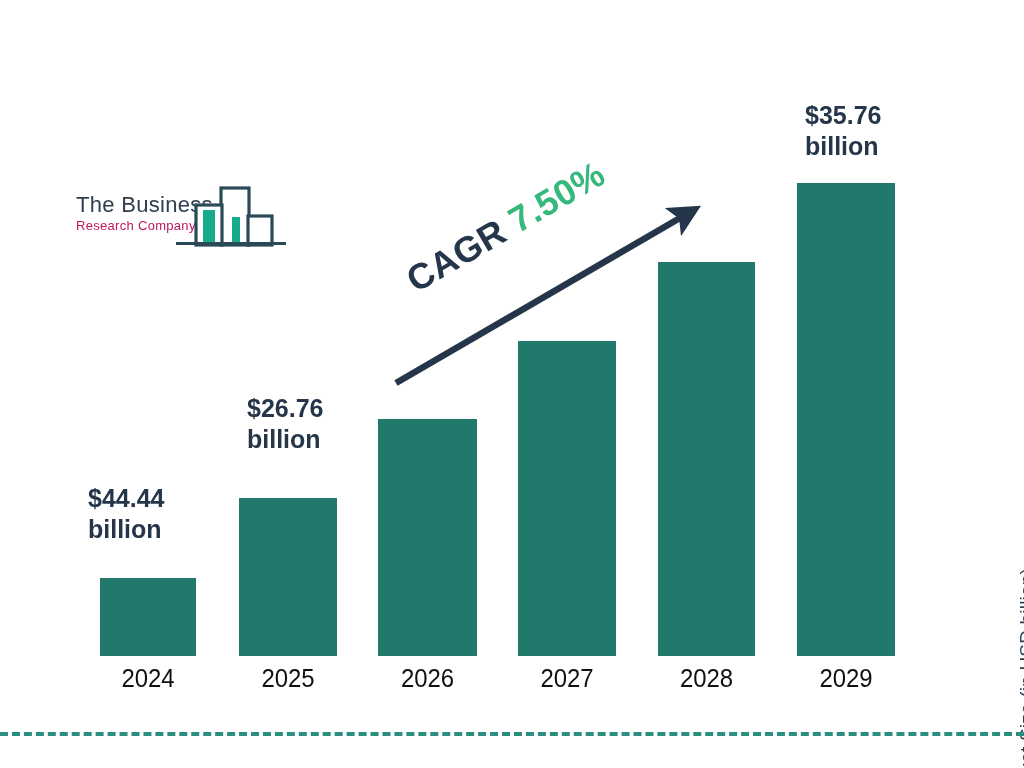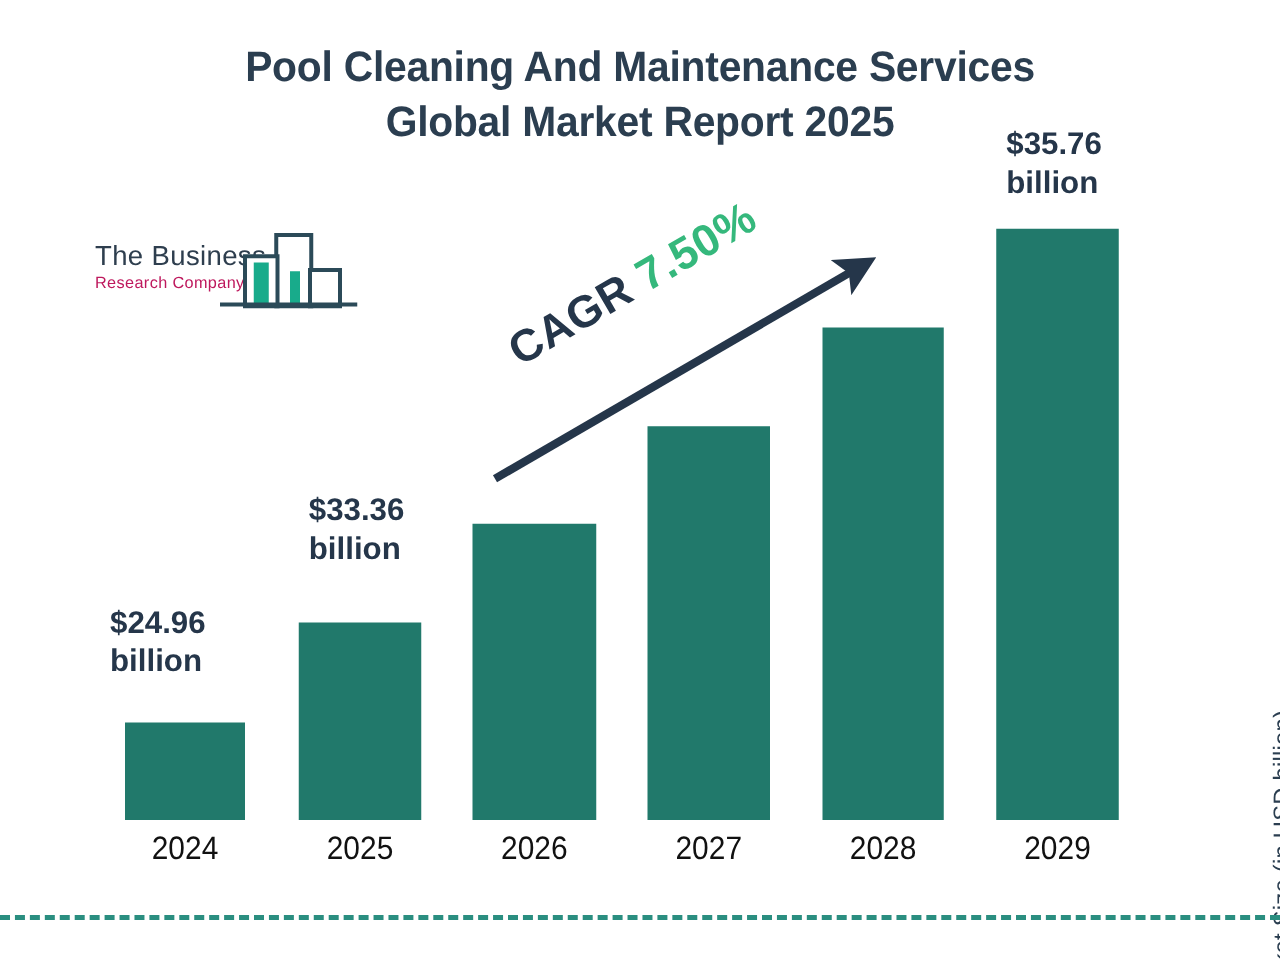--- a/index.html
+++ b/index.html
@@ -143,24 +143,20 @@
     height: 0;
     border-top: 4px dashed #2a8e80;
   }
   svg { display: block; }
 </style>
 </head>
 <body>
 
 <div id="canvas" style="background: rgb(255, 255, 255);">
 
-  <div class="title-block">
-    <span class="title-line">Pool Cleaning And Maintenance Services</span>
-    <span class="title-line">Global Market Report 2025</span>
-  </div>
 
   <div class="logo">
     <div class="logo-text">
       <span class="logo-text-main">The Business</span>
       <span class="logo-text-sub">Research Company</span>
     </div>
     <svg width="110" height="62" viewBox="0 0 110 62" style="position:absolute;left:100px;top:0;">
 
       <rect x="45" y="2" width="28" height="57" fill="#ffffff" stroke="#2b4a58" stroke-width="3.2"></rect>
 
@@ -178,26 +174,26 @@
   <div class="plot">
 
     <div class="bar" style="left: 100px; top: 578px; width: 96px; height: 78px; background: rgb(33, 121, 107);"></div>
     <div class="bar" style="left: 239px; top: 498px; width: 98px; height: 158px; background: rgb(33, 121, 107);"></div>
     <div class="bar" style="left: 378px; top: 419px; width: 99px; height: 237px; background: rgb(33, 121, 107);"></div>
     <div class="bar" style="left: 518px; top: 341px; width: 98px; height: 315px; background: rgb(33, 121, 107);"></div>
     <div class="bar" style="left: 658px; top: 262px; width: 97px; height: 394px; background: rgb(33, 121, 107);"></div>
     <div class="bar" style="left: 797px; top: 183px; width: 98px; height: 473px; background: rgb(33, 121, 107);"></div>
 
     <div class="bar-value-label" style="left:88px; top:483px;">
-      <span>$24.96</span>
+      <span>$44.44</span>
       <span class="unit">billion</span>
     </div>
 
     <div class="bar-value-label" style="left:247px; top:393px;">
-      <span>$33.36</span>
+      <span>$26.76</span>
       <span class="unit">billion</span>
     </div>
 
     <div class="bar-value-label" style="left:805px; top:100px;">
       <span>$35.76</span>
       <span class="unit">billion</span>
     </div>
 
     <div class="x-tick" style="left:100px; width:96px;">2024</div>
     <div class="x-tick" style="left:239px; width:98px;">2025</div>

